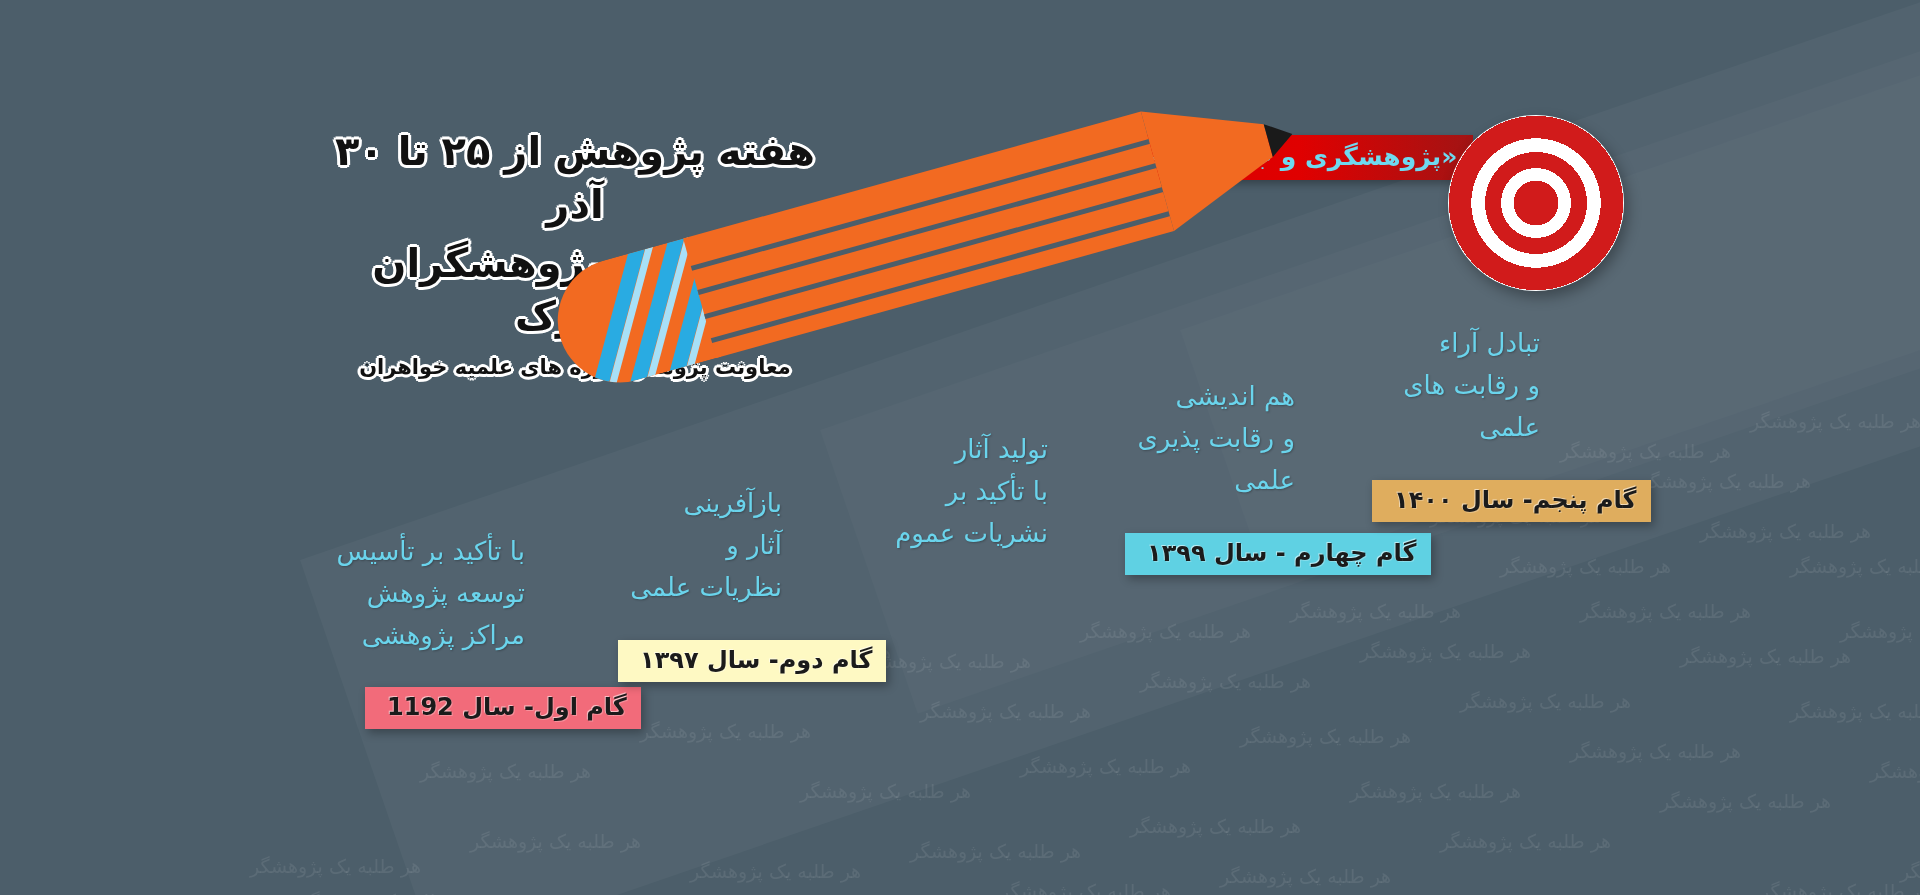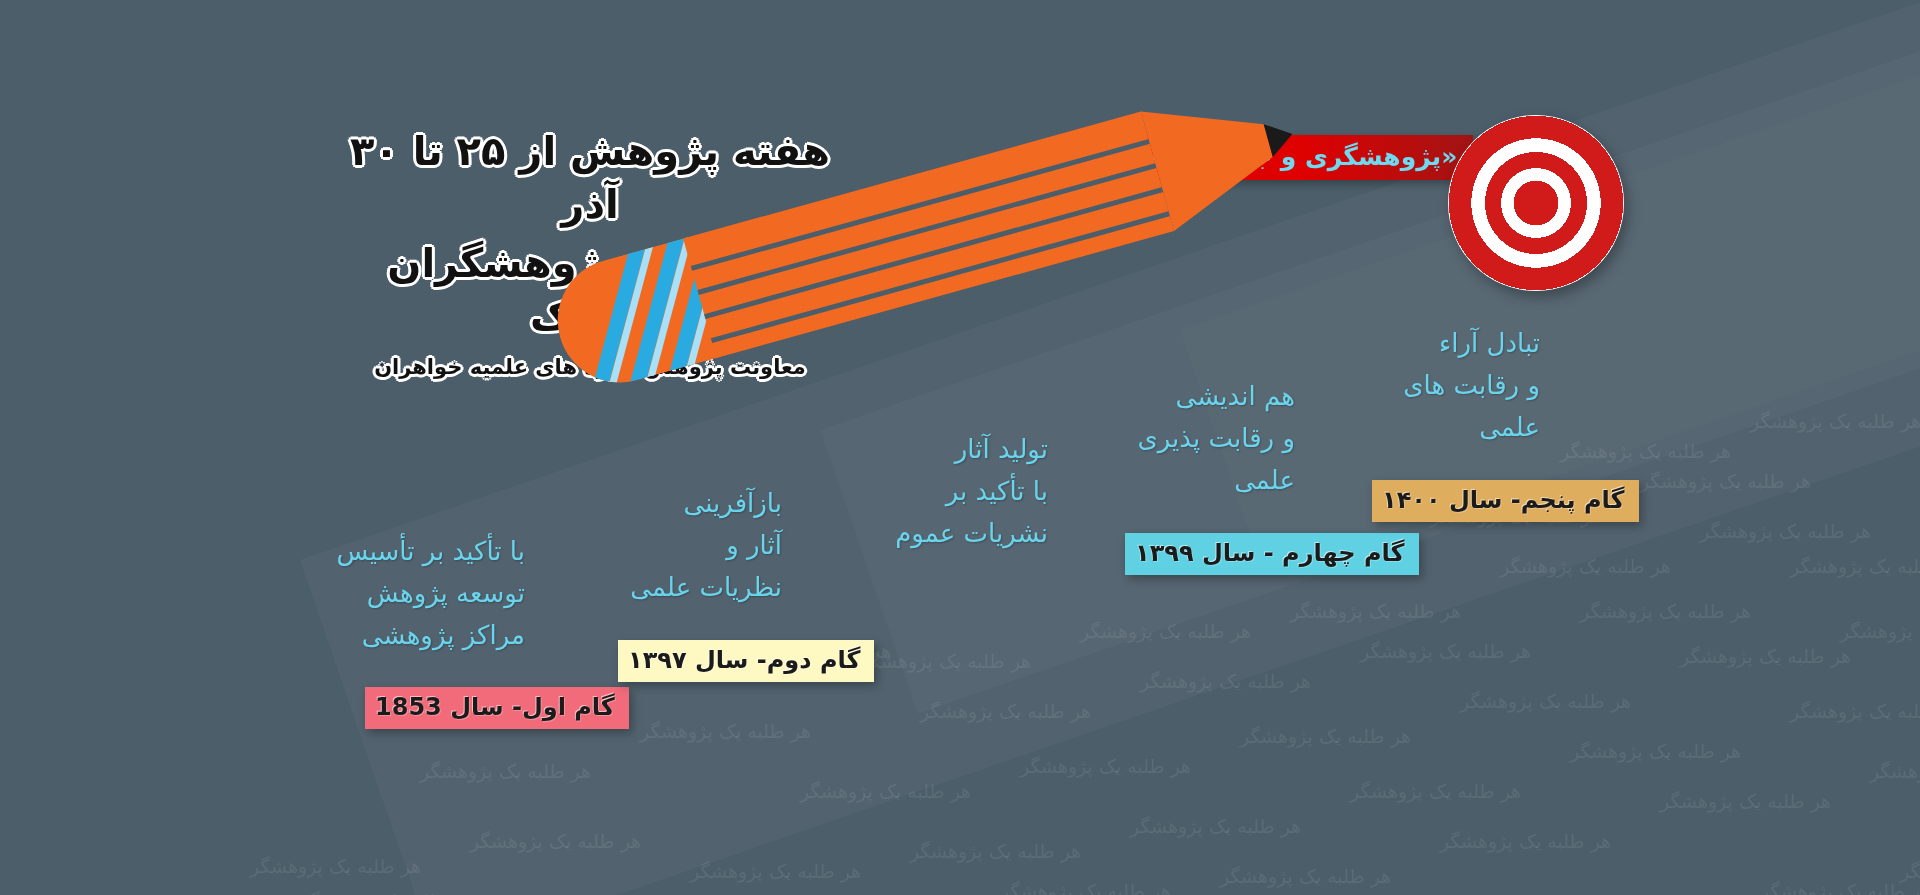--- a/index.html
+++ b/index.html
@@ -30,21 +30,21 @@
   .wm{
     position:absolute;
     color:rgba(255,255,255,0.085);
     font-size:19px;
     white-space:nowrap;
     font-family:"DejaVu Sans","Liberation Sans",sans-serif;
   }
 
   
   #headline{
-    position:absolute;left:330px;top:125px;width:520px;
+    position:absolute;left:315px;top:125px;width:520px;
     text-align:center;
     direction:rtl;
   }
   .hl-line{
     color:#111;
     font-weight:bold;
     letter-spacing:1px;
     line-height:1.32;
     text-shadow:
       -2px -2px 0 #fff, 2px -2px 0 #fff, -2px 2px 0 #fff, 2px 2px 0 #fff,
@@ -99,21 +99,21 @@
     line-height:1.62;
     white-space:nowrap;
     text-shadow:1px 1px 2px rgba(0,0,0,0.25);
   }
 
   
   .step-banner{
     position:absolute;
     direction:rtl;white-space:nowrap;
     font-size:24px;font-weight:bold;
-    padding:6px 14px 8px 10px;
+    padding:6px 14px 8px 22px;
     color:#1b1b1b;
     box-shadow:3px 4px 9px rgba(0,0,0,0.30);
     text-shadow:-1px -1px 0 rgba(255,255,255,0.55), 1px 1px 0 rgba(255,255,255,0.25);
   }
 </style>
 </head>
 <body>
 
 <div id="poster">
 
@@ -230,18 +230,18 @@
     <div>هم اندیشی</div>
     <div>و رقابت پذیری</div>
     <div>علمی</div>
   </div>
   <div class="step-text" id="st5" style="left: 1310px; top: 322px; width: 230px;">
     <div>تبادل آراء</div>
     <div>و رقابت های</div>
     <div>علمی</div>
   </div>
 
-  <div class="step-banner" id="sb1" style="left: 365px; top: 687px; background: rgb(242, 107, 122);">گام اول- سال 1853</div>
+  <div class="step-banner" id="sb1" style="left: 365px; top: 687px; background: rgb(242, 107, 122);">گام اول- سال 1192</div>
   <div class="step-banner" id="sb2" style="left: 618px; top: 640px; background: #fef9c3;">گام دوم- سال ۱۳۹۷</div>
   <div class="step-banner" id="sb4" style="left: 1125px; top: 533px; background: rgb(95, 209, 227);">گام چهارم - سال ۱۳۹۹</div>
   <div class="step-banner" id="sb5" style="left: 1372px; top: 480px; background: rgb(223, 173, 94);">گام پنجم- سال ۱۴۰۰</div>
 
 </div>
 
 </body></html>

